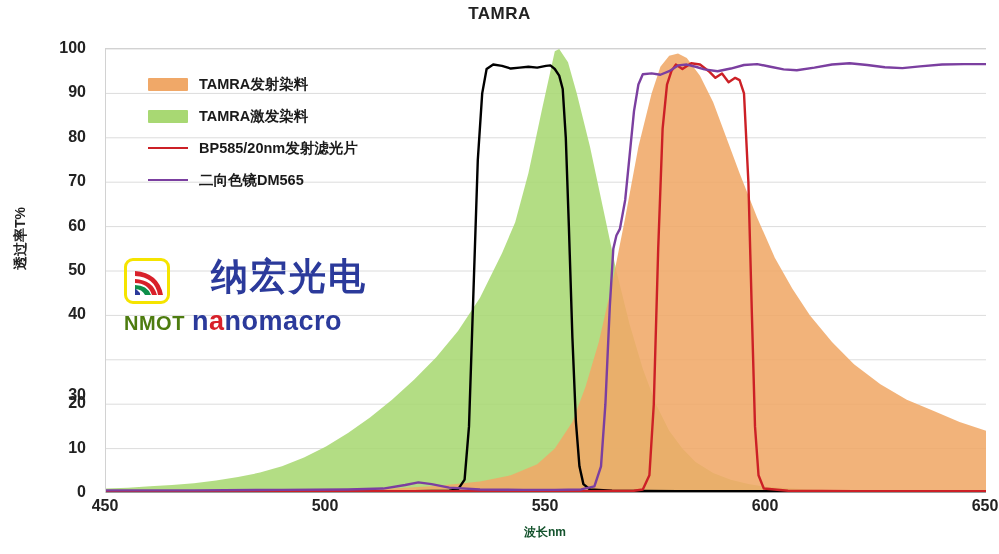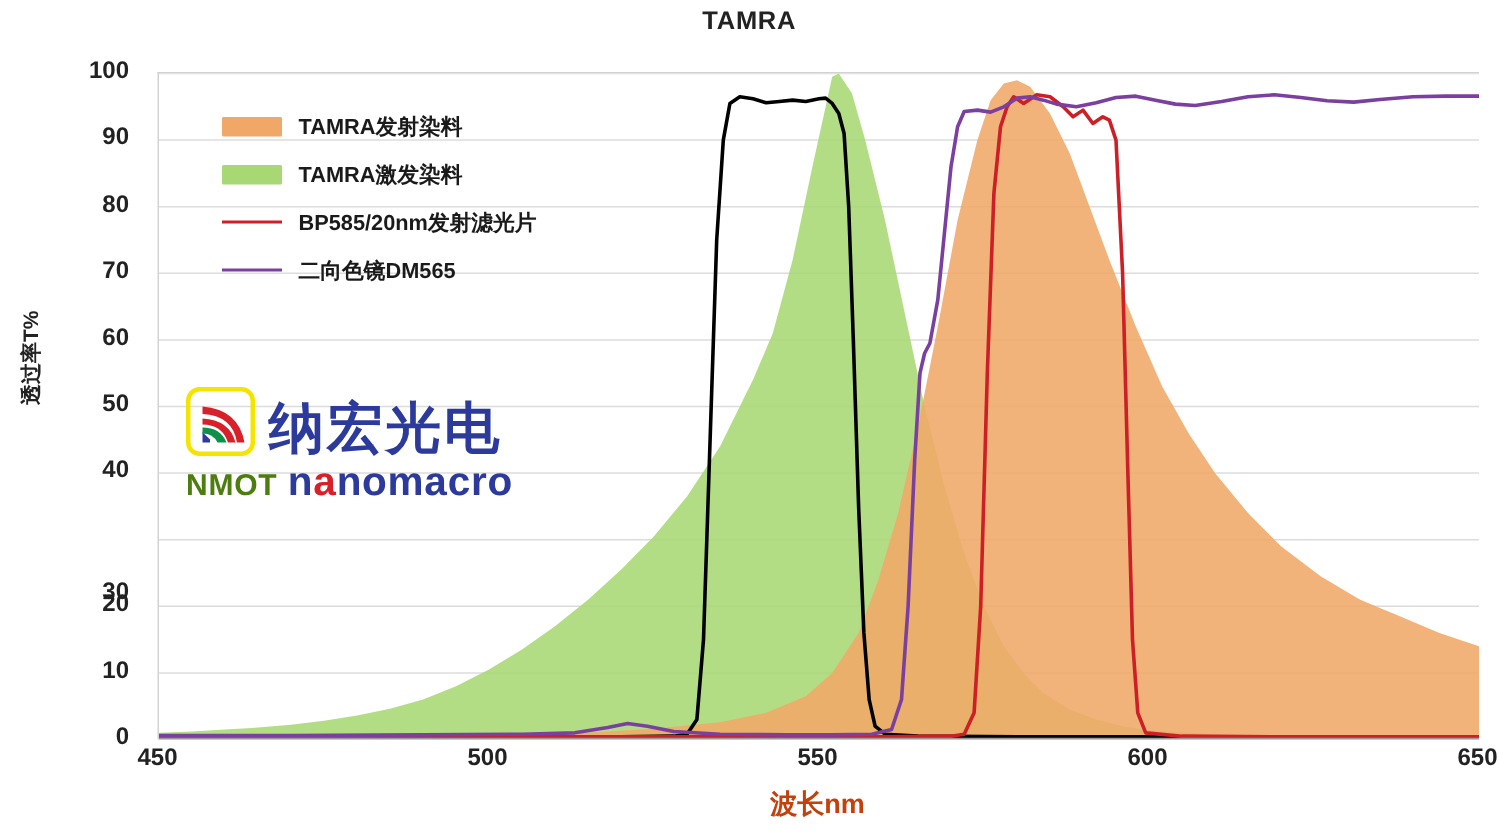--- a/index.html
+++ b/index.html
@@ -81,23 +81,23 @@
     color: #222222;
     transform: translateX(-50%);
     white-space: nowrap;
   }
   .x-axis-title {
     position: absolute;
     left: 105px;
     top: 524px;
     width: 880px;
     text-align: center;
-    font-size: 18px;
-    font-weight: 700;
-    color: #c2410c;
+    font-size: 12px;
+    font-weight: 700;
+    color: #14532d;
   }
   .y-axis-title {
     position: absolute;
     left: 12px;
     top: 270px;
     font-size: 14px;
     font-weight: 700;
     color: #222222;
     transform: rotate(-90deg);
     transform-origin: left top;
@@ -138,21 +138,22 @@
   .watermark {
     position: absolute;
     left: 124px;
     top: 258px;
     display: flex;
     flex-direction: column;
     pointer-events: none;
   }
   .wm-top {
     display: flex;
-    align-items: flex-end;
+    align-items: flex-start;
+    gap: 32px;
   }
   .wm-mark {
     width: 46px;
     height: 46px;
     border: 3px solid #F5E400;
     border-radius: 9px;
     position: relative;
     margin-right: 9px;
     box-sizing: border-box;
     background: transparent;

